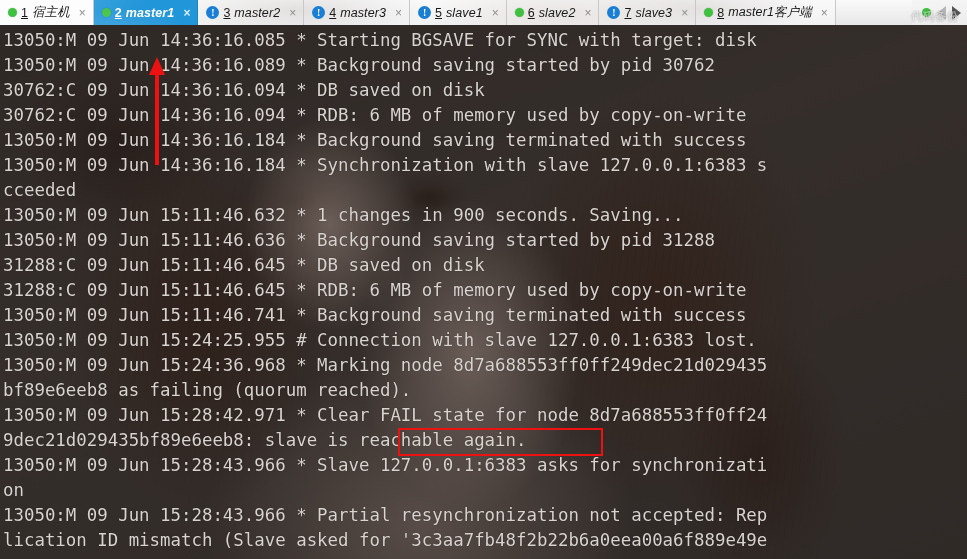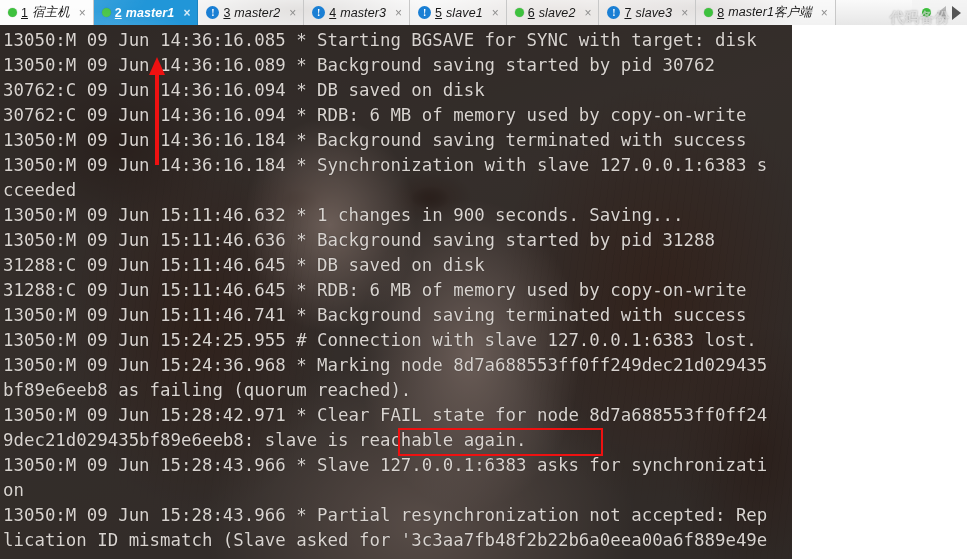--- a/index.html
+++ b/index.html
@@ -120,21 +120,21 @@
     width: 0; height: 0;
     border-top: 7px solid transparent;
     border-bottom: 7px solid transparent;
   }
   .nav-arrow.left  { border-right: 9px solid #b6b6b6; }
   .nav-arrow.right { border-left: 9px solid #555555; }
 
   
   #terminal {
     position: relative;
-    width: 792px;
+    width: 967px;
     height: 534px;
     overflow: hidden;
     background: #be185d;
   }
   
   #wallpaper {
     position: absolute;
     inset: 0;
     background:
       radial-gradient(ellipse 120px 150px at 330px 200px, rgba(224,196,186,.85), rgba(224,196,186,0) 72%),
@@ -206,23 +206,23 @@
     top: 403px;
     width: 205px;
     height: 28px;
     border: 2px solid #ee1111;
     box-sizing: border-box;
     z-index: 20;
     pointer-events: none;
   }
   #watermark {
     position: absolute;
-    right: 17px;
+    right: 8px;
     top: 9px;
-    font-size: 14px;
+    font-size: 11px;
     font-weight: bold;
     color: rgba(255,255,255,0.55);
     text-shadow: 0 0 2px rgba(0,0,0,.35);
     letter-spacing: 1px;
     z-index: 30;
     pointer-events: none;
   }
 </style>
 </head>
 <body>

